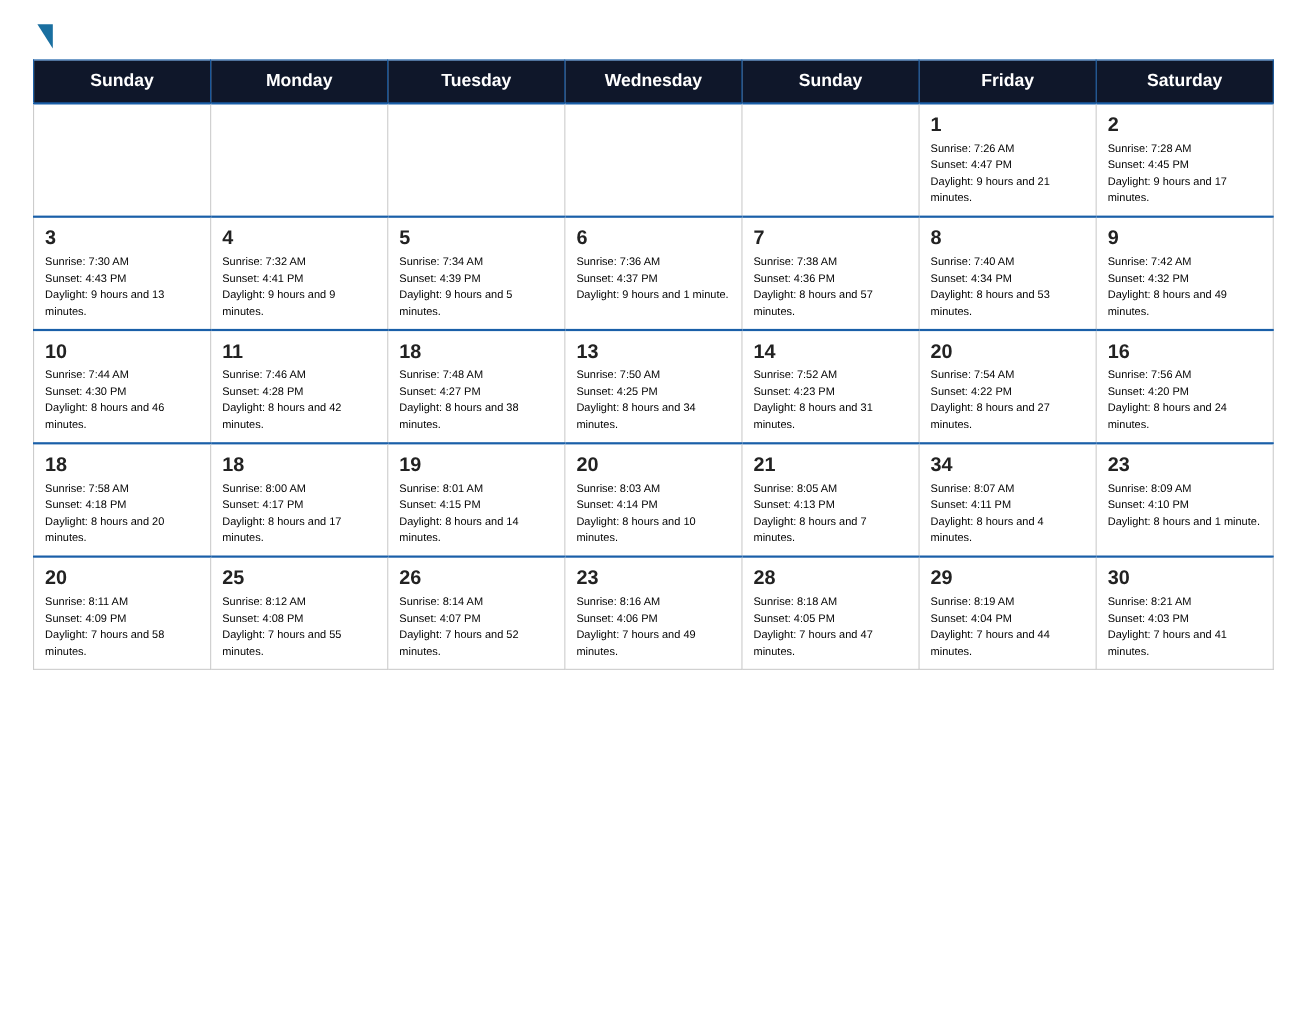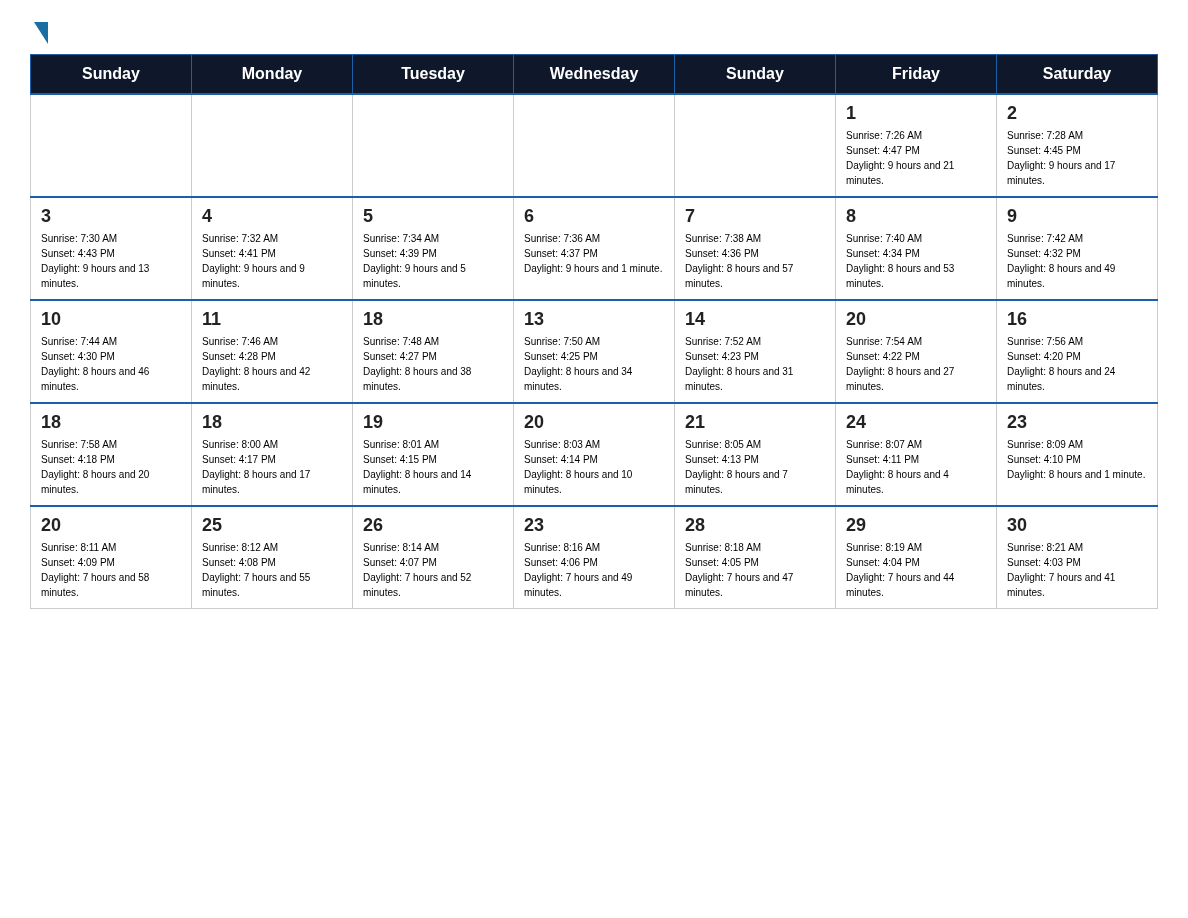--- a/index.html
+++ b/index.html
@@ -221,21 +221,21 @@
         </td>
         <td>
           <span class="day-number">20</span>
           <div class="day-info">Sunrise: 8:03 AM<br>Sunset: 4:14 PM<br>Daylight: 8 hours and 10 minutes.</div>
         </td>
         <td>
           <span class="day-number">21</span>
           <div class="day-info">Sunrise: 8:05 AM<br>Sunset: 4:13 PM<br>Daylight: 8 hours and 7 minutes.</div>
         </td>
         <td>
-          <span class="day-number">24</span>
+          <span class="day-number">34</span>
           <div class="day-info">Sunrise: 8:07 AM<br>Sunset: 4:11 PM<br>Daylight: 8 hours and 4 minutes.</div>
         </td>
         <td>
           <span class="day-number">23</span>
           <div class="day-info">Sunrise: 8:09 AM<br>Sunset: 4:10 PM<br>Daylight: 8 hours and 1 minute.</div>
         </td>
       </tr>
       <tr class="week-row">
         <td>
           <span class="day-number">20</span>

